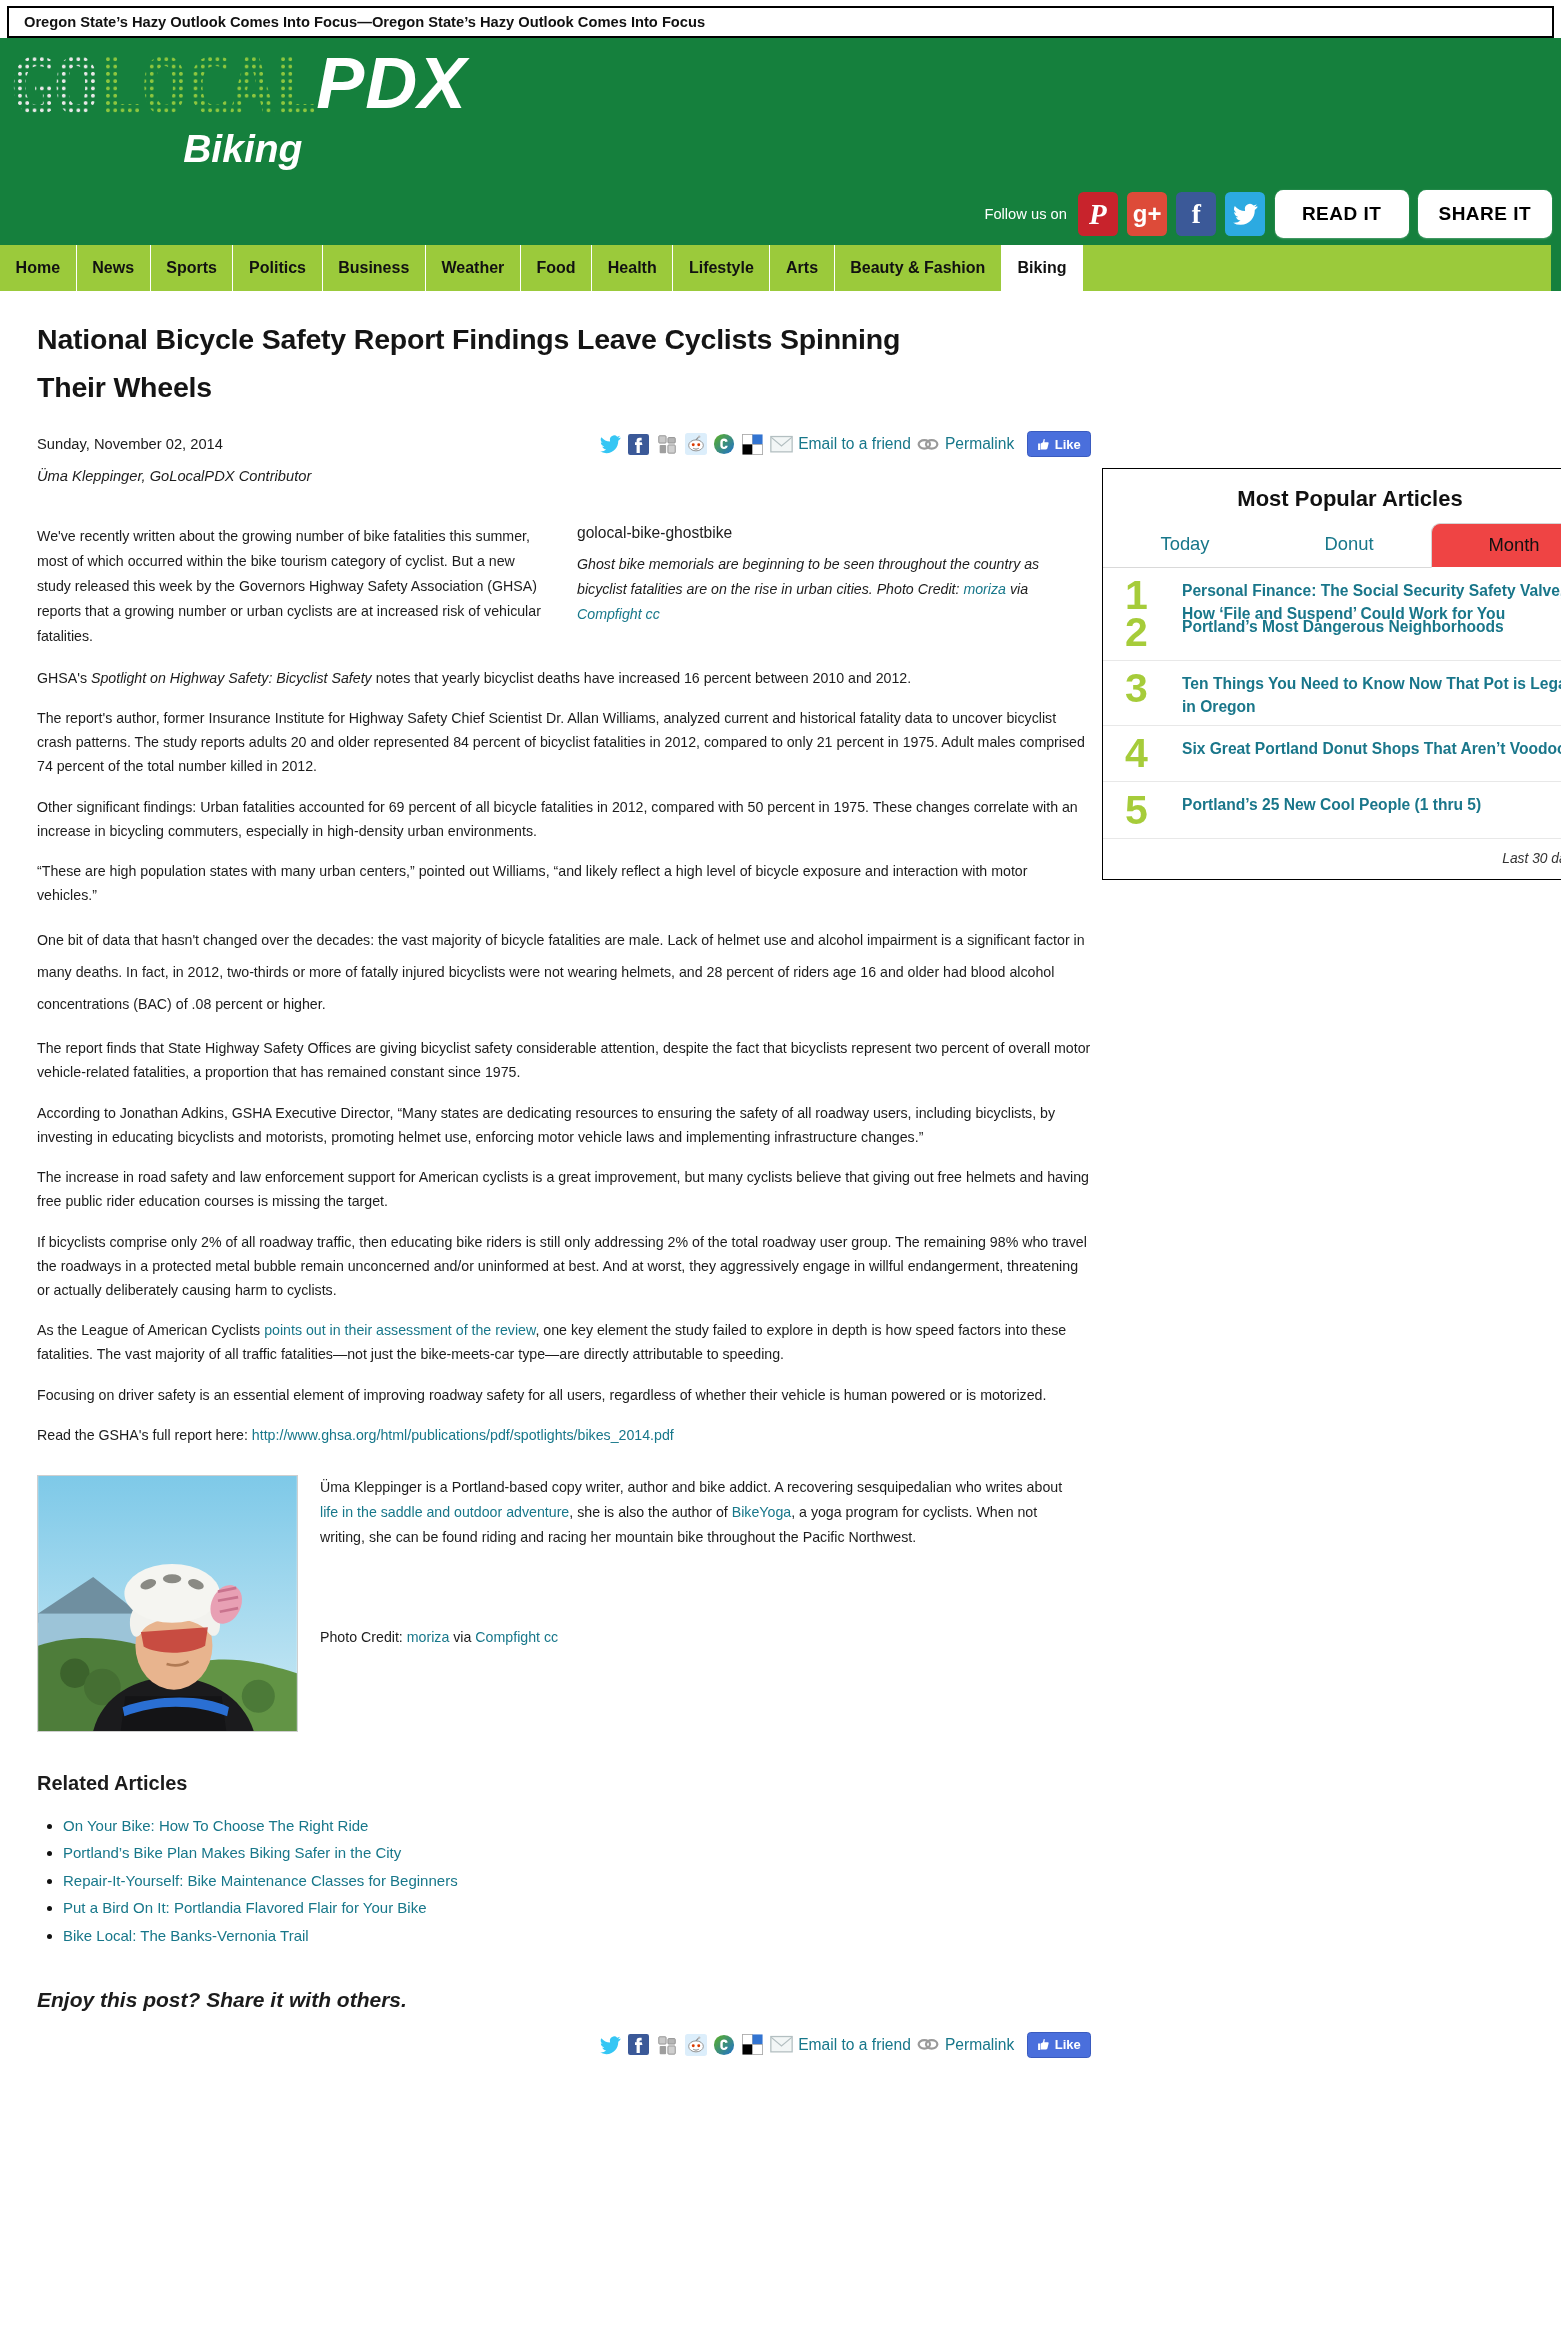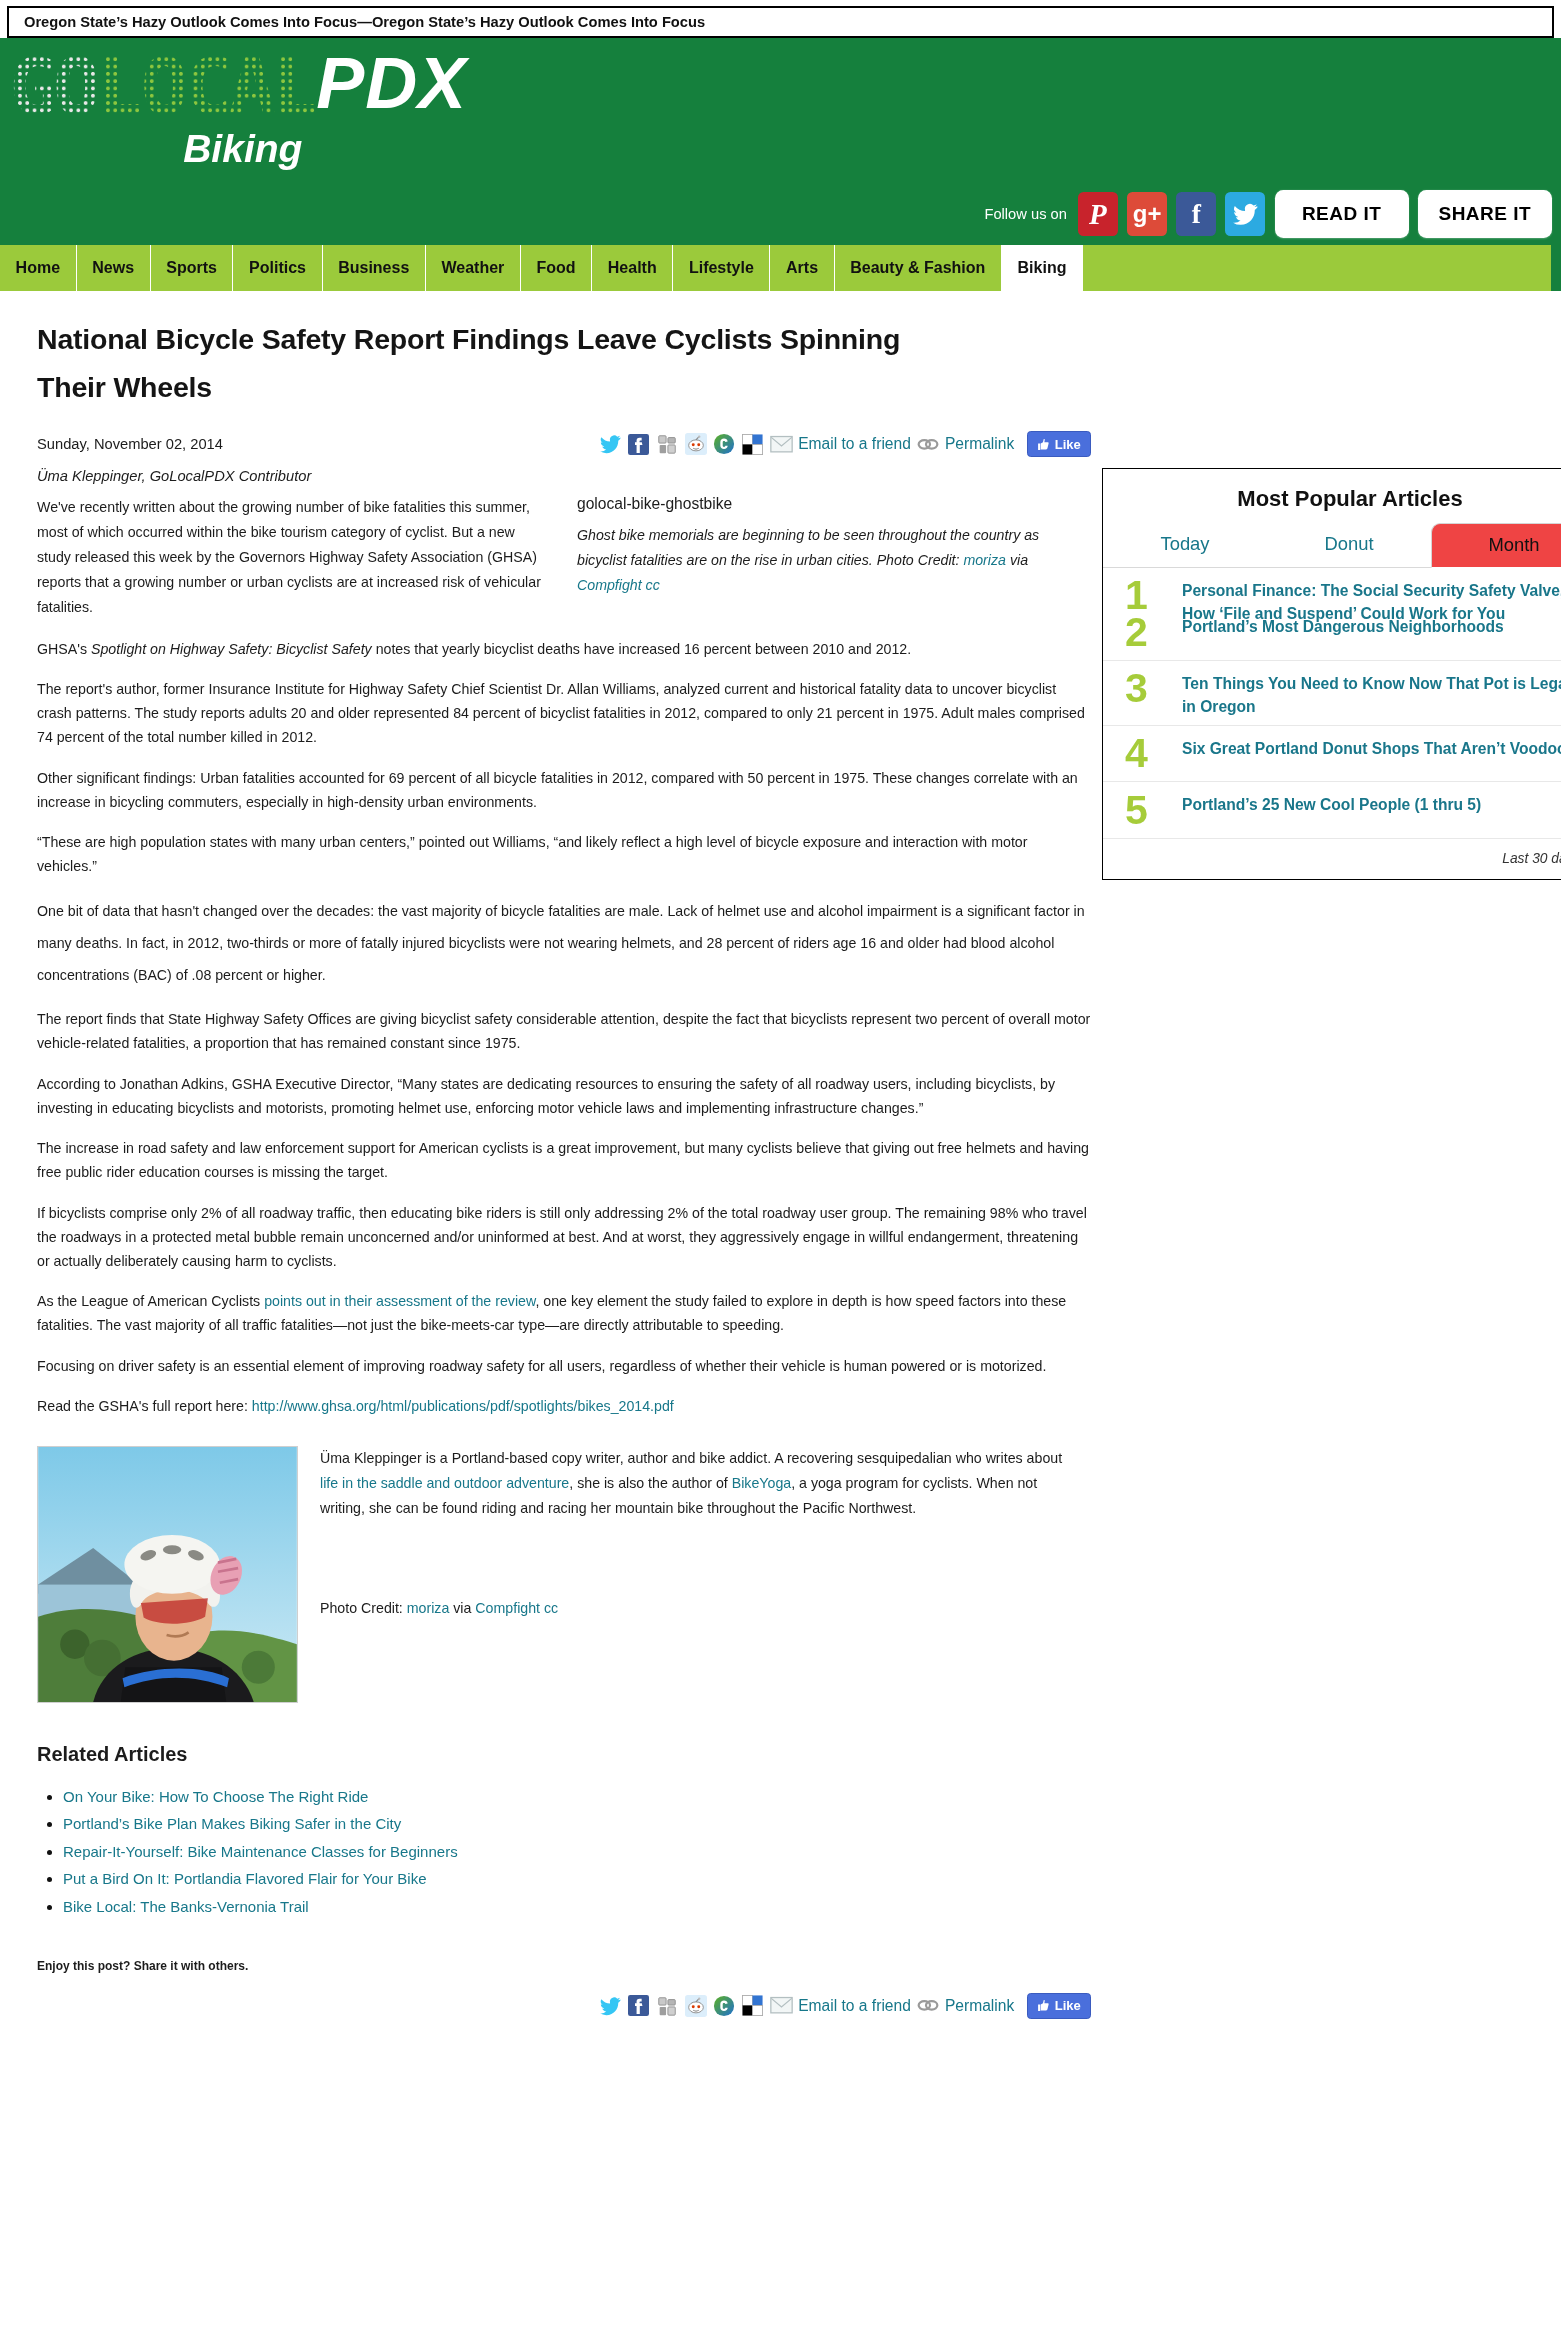--- a/index.html
+++ b/index.html
@@ -45,42 +45,42 @@
   .date{font-size:14.7px;}
   .byline{font-style:italic;font-size:14.7px;margin-top:11px;}
   .share-row{display:flex;align-items:center;gap:5.5px;margin-left:auto;}
   .sicons{display:flex;align-items:center;gap:5.5px;}
   .sicon{width:23px;height:23px;display:inline-flex;align-items:center;justify-content:center;cursor:pointer;}
   .tlink{color:#17778a;text-decoration:none;font-size:15.6px;cursor:pointer;}
   .like-btn{margin-left:7.3px;display:inline-flex;align-items:center;gap:4.6px;background:#4a6fdc;
             border:0.9px solid #3a5bbf;border-radius:3.7px;color:#fff;font-weight:bold;font-size:13px;
             padding:4.6px 9.2px;cursor:pointer;}
   
-  .lead-row{display:flex;margin-top:11px;width:1054px;}
+  .lead-row{display:flex;margin-top:40px;width:1054px;}
   .lead{width:514px;font-size:14.2px;line-height:25px;margin:0;}
   .caption{width:503px;margin-left:26px;}
   .caption-title{font-size:15.6px;margin-bottom:9.2px;}
   .caption-text{font-style:italic;font-size:14.2px;line-height:25px;}
   .caption-text a,.seg-link{color:#17778a;text-decoration:none;cursor:pointer;}
   
   .abody p{font-size:14.2px;line-height:24px;margin:16.5px 0;width:1054px;}
   .abody p.loose{line-height:32px;}
   .abody i, .caption-text i{font-style:italic;}
   
   .bio-row{display:flex;margin-top:27.5px;}
   .bio-photo{width:259px;height:255px;border:0.9px solid #cfcfcf;flex:none;}
   .bio-right{margin-left:22px;width:762px;}
   .bio-right p{font-size:14.2px;line-height:25px;margin:0;}
   .credit{margin-top:75px !important;}
   
   .related-h{font-size:20px;font-weight:bold;margin:40px 0 0 0;}
   .related-list{margin:20px 0 0 0;padding-left:26px;}
   .related-list li{margin:6.4px 0;font-size:15px;line-height:21px;color:#111;}
   .related-list a{color:#17778a;text-decoration:none;cursor:pointer;}
-  .enjoy{font-weight:bold;font-size:12px;margin:42px 0 4px 0;}
+  .enjoy{font-weight:bold;font-size:21px;margin:42px 0 4px 0;font-style:italic;}
   .footer-share{justify-content:flex-end;margin-top:20px;width:1054px;display:flex;align-items:center;gap:5.5px;}
   
   .sidebar{position:absolute;left:1102px;top:468px;width:496px;background:#fff;
            border:1.8px solid #000;box-sizing:border-box;}
   .sb-title{font-size:22px;font-weight:bold;text-align:center;margin:16.5px 0 11px 0;color:#111;}
   .sb-tabs{display:flex;border-bottom:0.9px solid #d9d9d9;padding:0;}
   .sb-tab{flex:1;text-align:center;font-size:18.4px;padding:10px 0 11px 0;color:#17778a;cursor:pointer;}
   .sb-tab.active{color:#111;background:#ef4444;border:0.9px solid #d5d5d5;border-bottom:0.9px solid #fff;
                  border-radius:9.2px 9.2px 0 0;margin-bottom:-0.9px;}
   .sb-list{list-style:none;margin:0;padding:0;}

